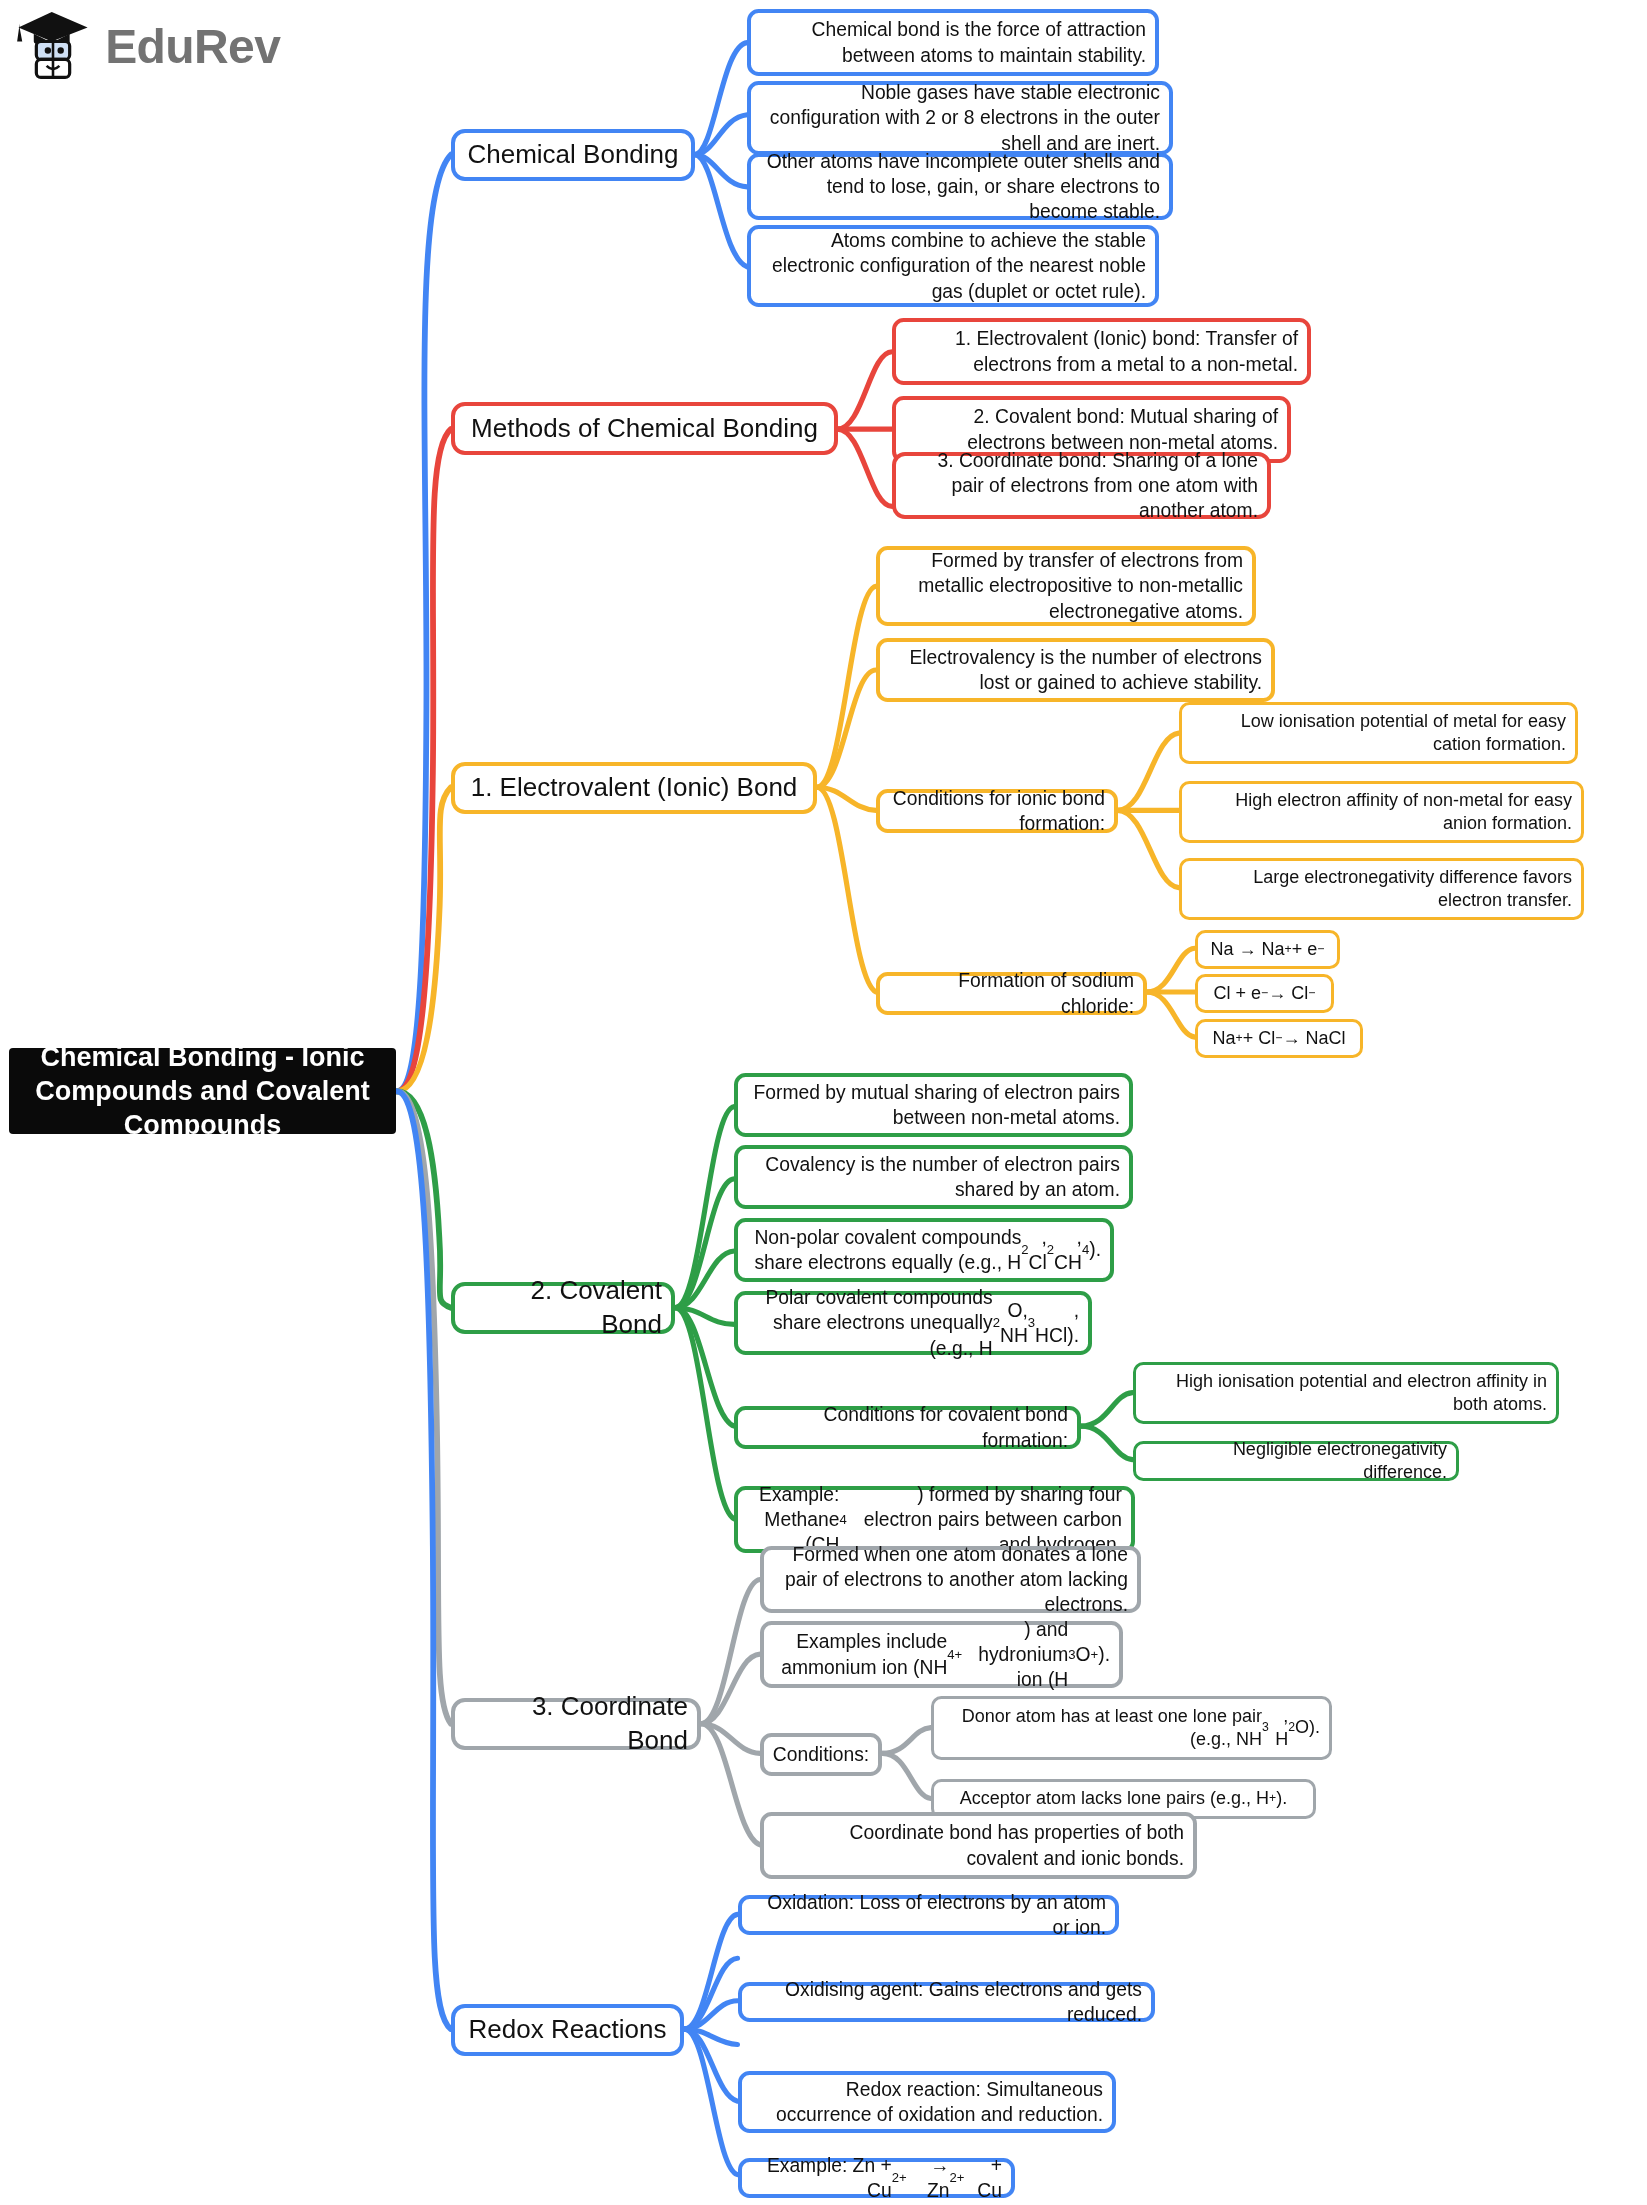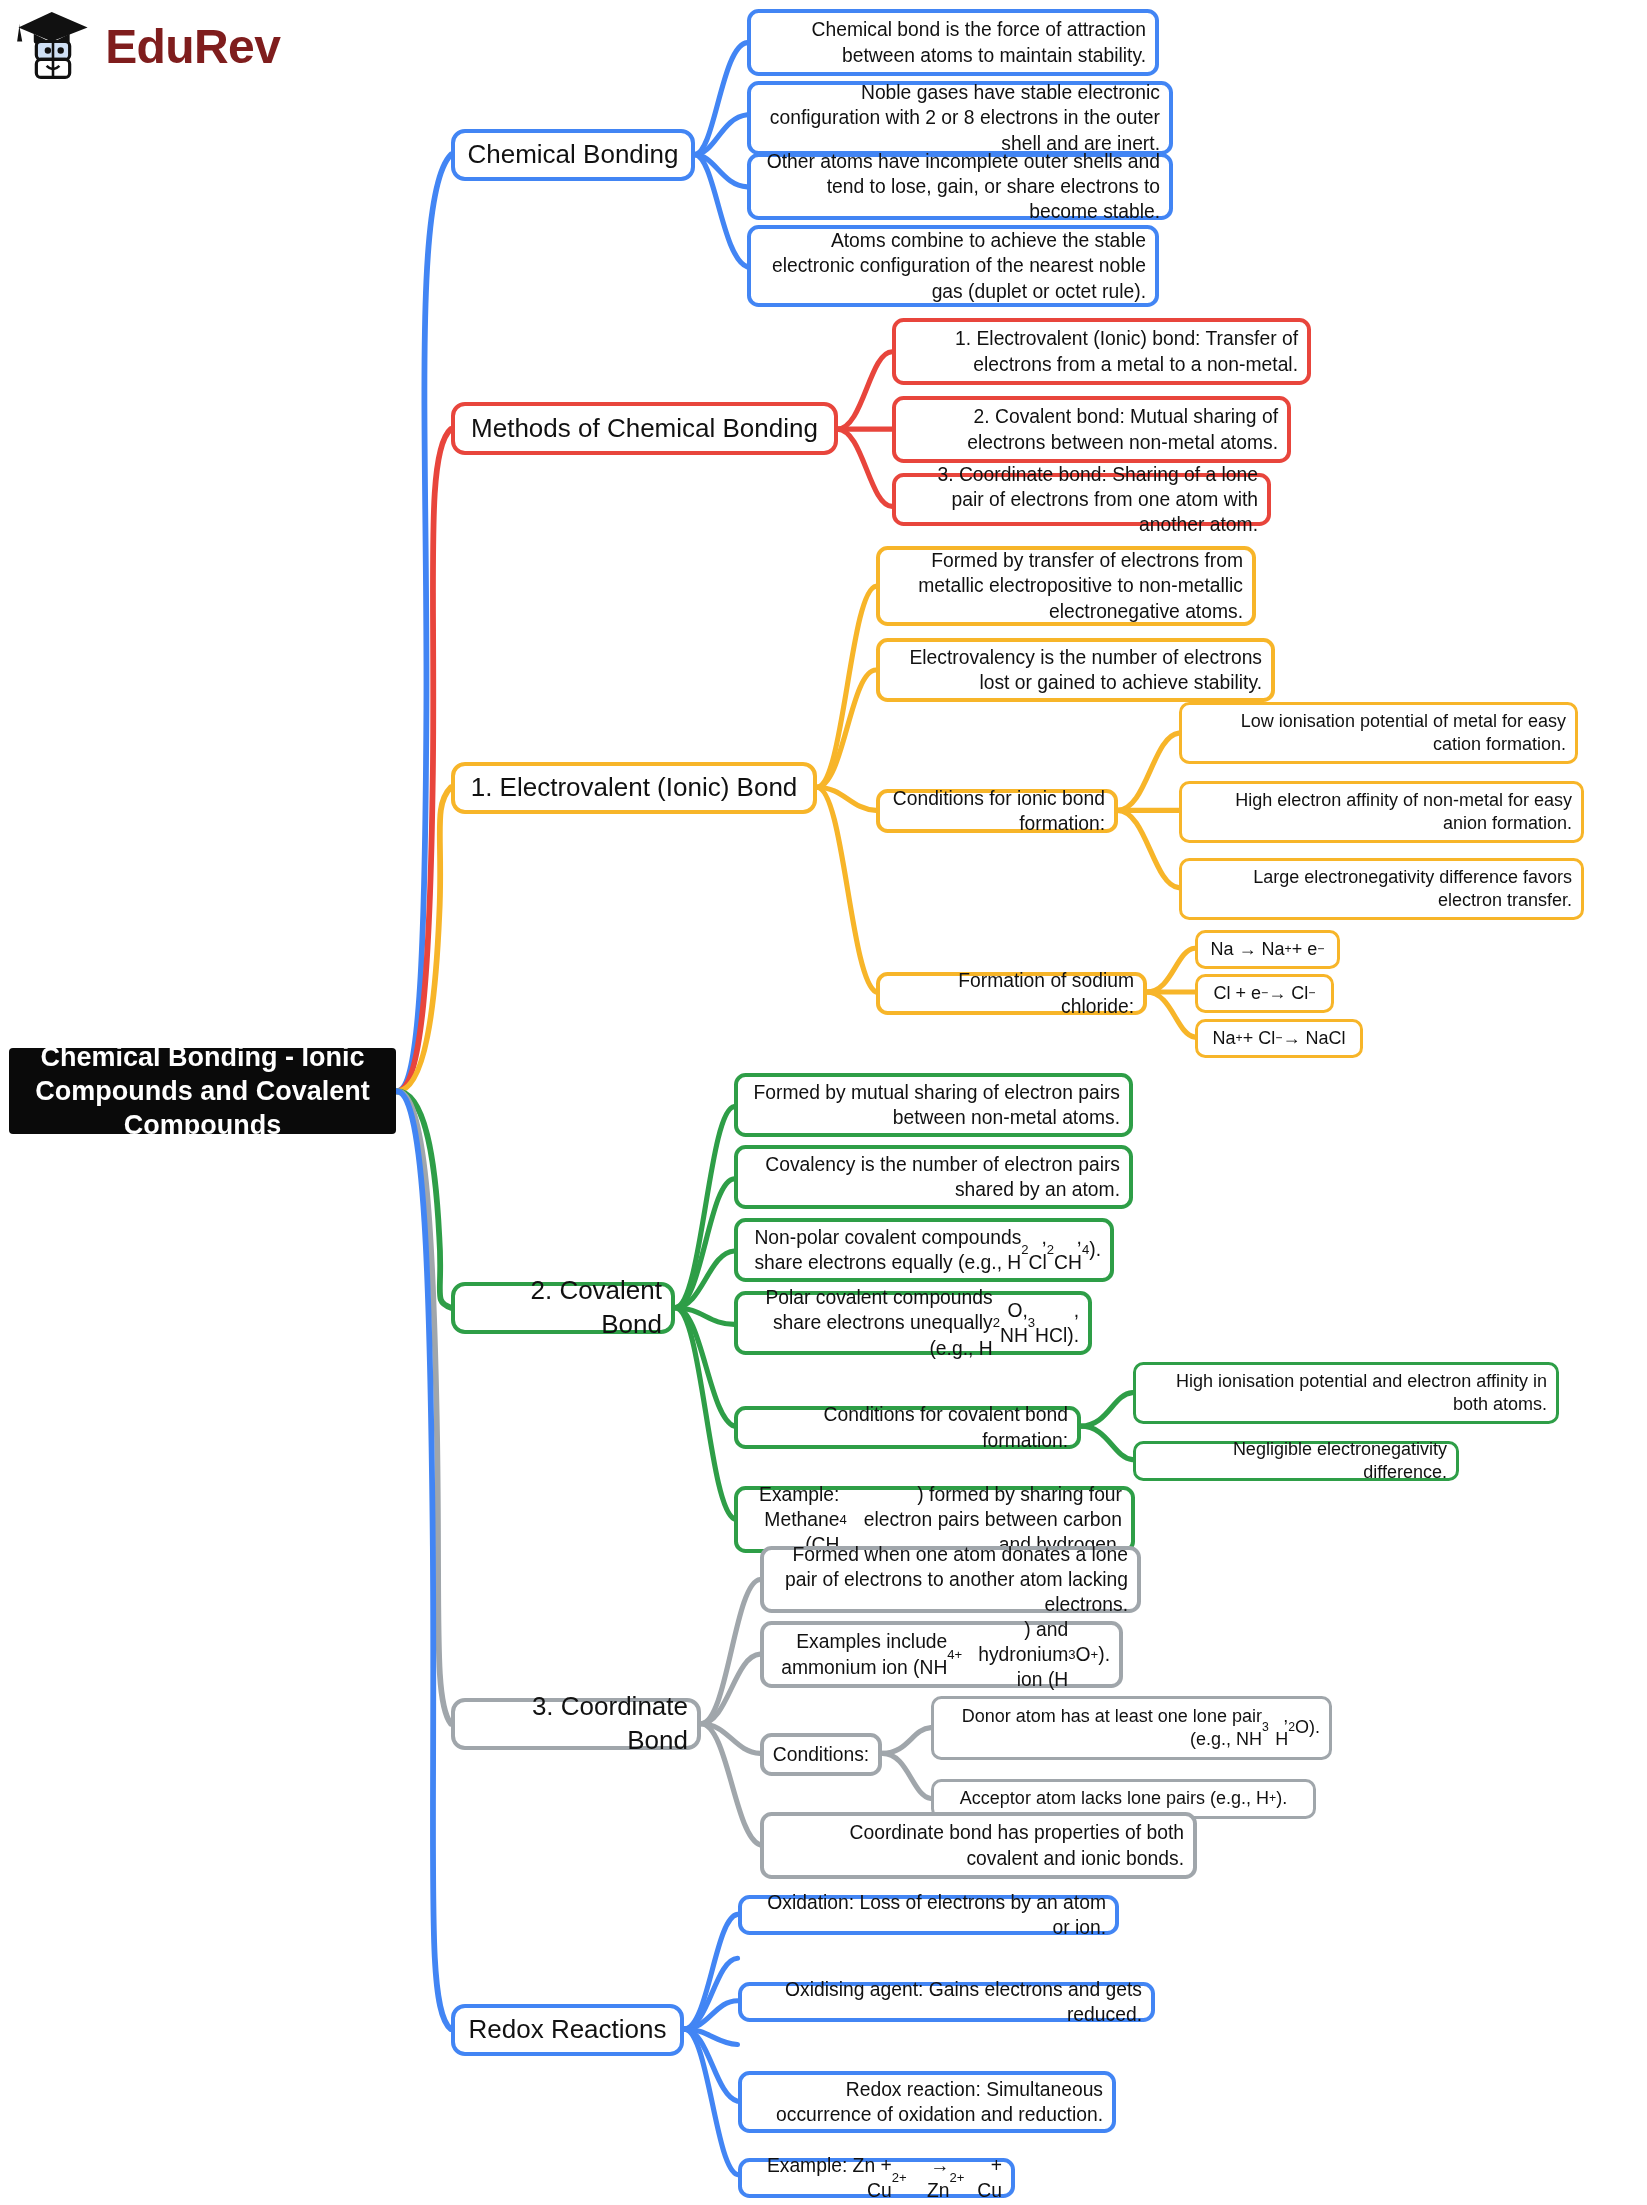--- a/index.html
+++ b/index.html
@@ -21,21 +21,21 @@
   .c-gray{border-color:#a0a6ab;}
 
   #central-node{position:absolute;left:9px;top:1048px;width:387px;height:86px;
       background:#0a0a0a;color:#fff;border-radius:4px;display:flex;align-items:center;
       justify-content:center;text-align:center;font-size:27px;font-weight:bold;line-height:1.26;
       padding:5.2px 11.6px;box-sizing:border-box;}
 
   #logo{position:absolute;left:11.6px;top:5.2px;width:329px;height:82px;display:flex;
       align-items:center;gap:11.6px;}
   #logo-mark{width:82px;height:76px;flex:0 0 auto;}
-  #logo-text{font-size:48px;font-weight:bold;color:#7f1d1d;letter-spacing:-0.6px;
+  #logo-text{font-size:48px;font-weight:bold;color:#737373;letter-spacing:-0.6px;
       font-family:"Liberation Sans",sans-serif;}
 
   sub{font-size:.68em;vertical-align:-0.22em;}
   sup{font-size:.68em;vertical-align:0.45em;}
 </style>
 </head>
 <body>
 
 <div id="root-canvas">
 
@@ -131,21 +131,21 @@
 
   <div class="node lvl2 c-blue" style="left:747px;top:9px;width:412px;height:67px;">Chemical bond is the force of attraction between atoms to maintain stability.</div>
   <div class="node lvl2 c-blue" style="left:747px;top:81px;width:426px;height:74px;">Noble gases have stable electronic configuration with 2 or 8 electrons in the outer shell and are inert.</div>
   <div class="node lvl2 c-blue" style="left:747px;top:153px;width:426px;height:67px;">Other atoms have incomplete outer shells and tend to lose, gain, or share electrons to become stable.</div>
   <div class="node lvl2 c-blue" style="left:747px;top:225px;width:412px;height:82px;">Atoms combine to achieve the stable electronic configuration of the nearest noble gas (duplet or octet rule).</div>
 
   <div class="node lvl1 c-red" style="left:451px;top:402px;width:387px;height:53px;">Methods of Chemical Bonding</div>
 
   <div class="node lvl2 c-red" style="left:892px;top:318px;width:419px;height:67px;">1. Electrovalent (Ionic) bond: Transfer of electrons from a metal to a non-metal.</div>
   <div class="node lvl2 c-red" style="left:892px;top:396px;width:399px;height:67px;">2. Covalent bond: Mutual sharing of electrons between non-metal atoms.</div>
-  <div class="node lvl2 c-red" style="left:892px;top:473px;width:379px;height:53px;">3. Coordinate bond: Sharing of a lone pair of electrons from one atom with another atom.</div>
+  <div class="node lvl2 c-red" style="left:892px;top:452px;width:379px;height:67px;border-radius:13px;">3. Coordinate bond: Sharing of a lone pair of electrons from one atom with another atom.</div>
 
   <div class="node lvl1 c-orange" style="left:451px;top:762px;width:366px;height:52px;">1. Electrovalent (Ionic) Bond</div>
 
   <div class="node lvl2 c-orange" style="left:876px;top:546px;width:380px;height:80px;">Formed by transfer of electrons from metallic electropositive to non-metallic electronegative atoms.</div>
   <div class="node lvl2 c-orange" style="left:876px;top:638px;width:399px;height:64px;">Electrovalency is the number of electrons lost or gained to achieve stability.</div>
   <div class="node lvl2 c-orange" style="left:876px;top:789px;width:242px;height:44px;">Conditions for ionic bond formation:</div>
 
   <div class="node lvl3 c-orange" style="left:1179px;top:702px;width:399px;height:62px;">Low ionisation potential of metal for easy cation formation.</div>
   <div class="node lvl3 c-orange" style="left:1179px;top:781px;width:405px;height:62px;">High electron affinity of non-metal for easy anion formation.</div>
   <div class="node lvl3 c-orange" style="left:1179px;top:858px;width:405px;height:62px;">Large electronegativity difference favors electron transfer.</div>

